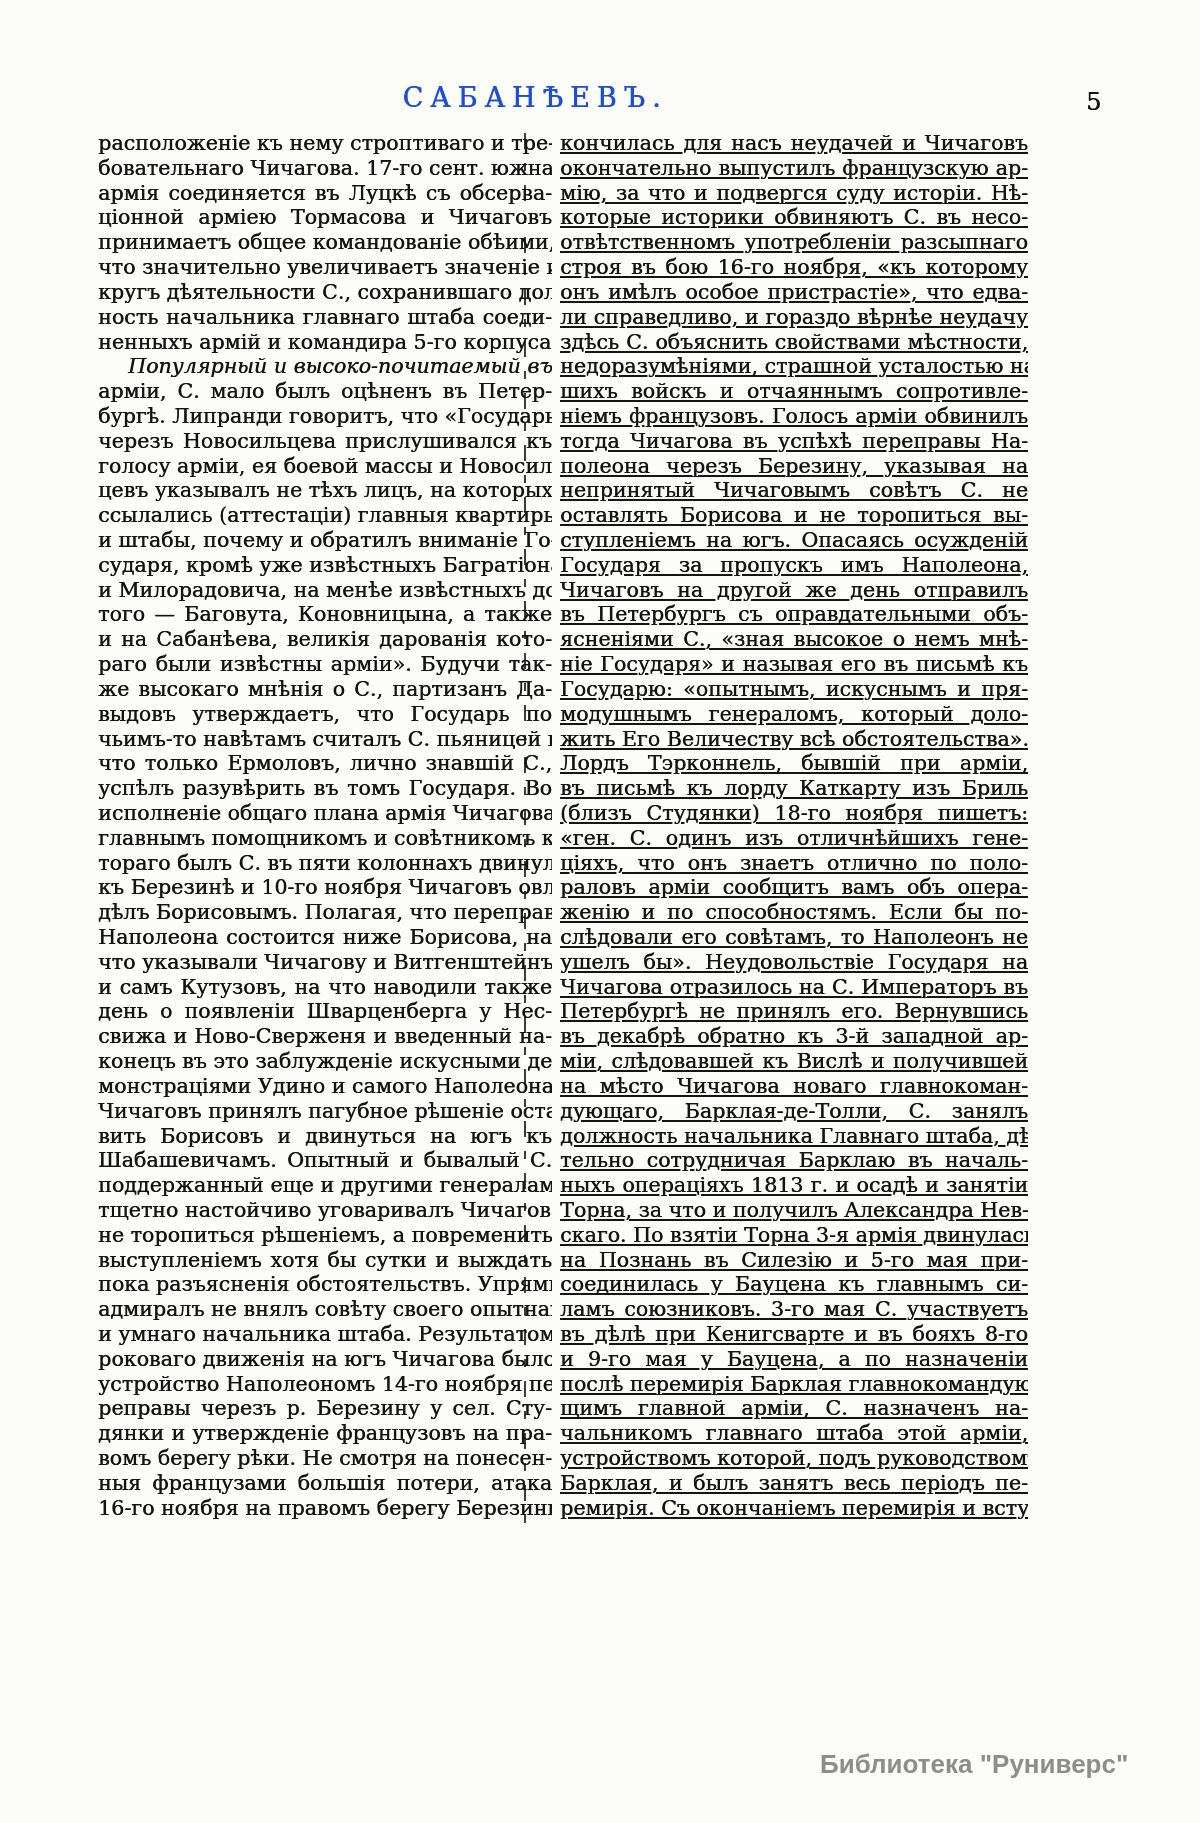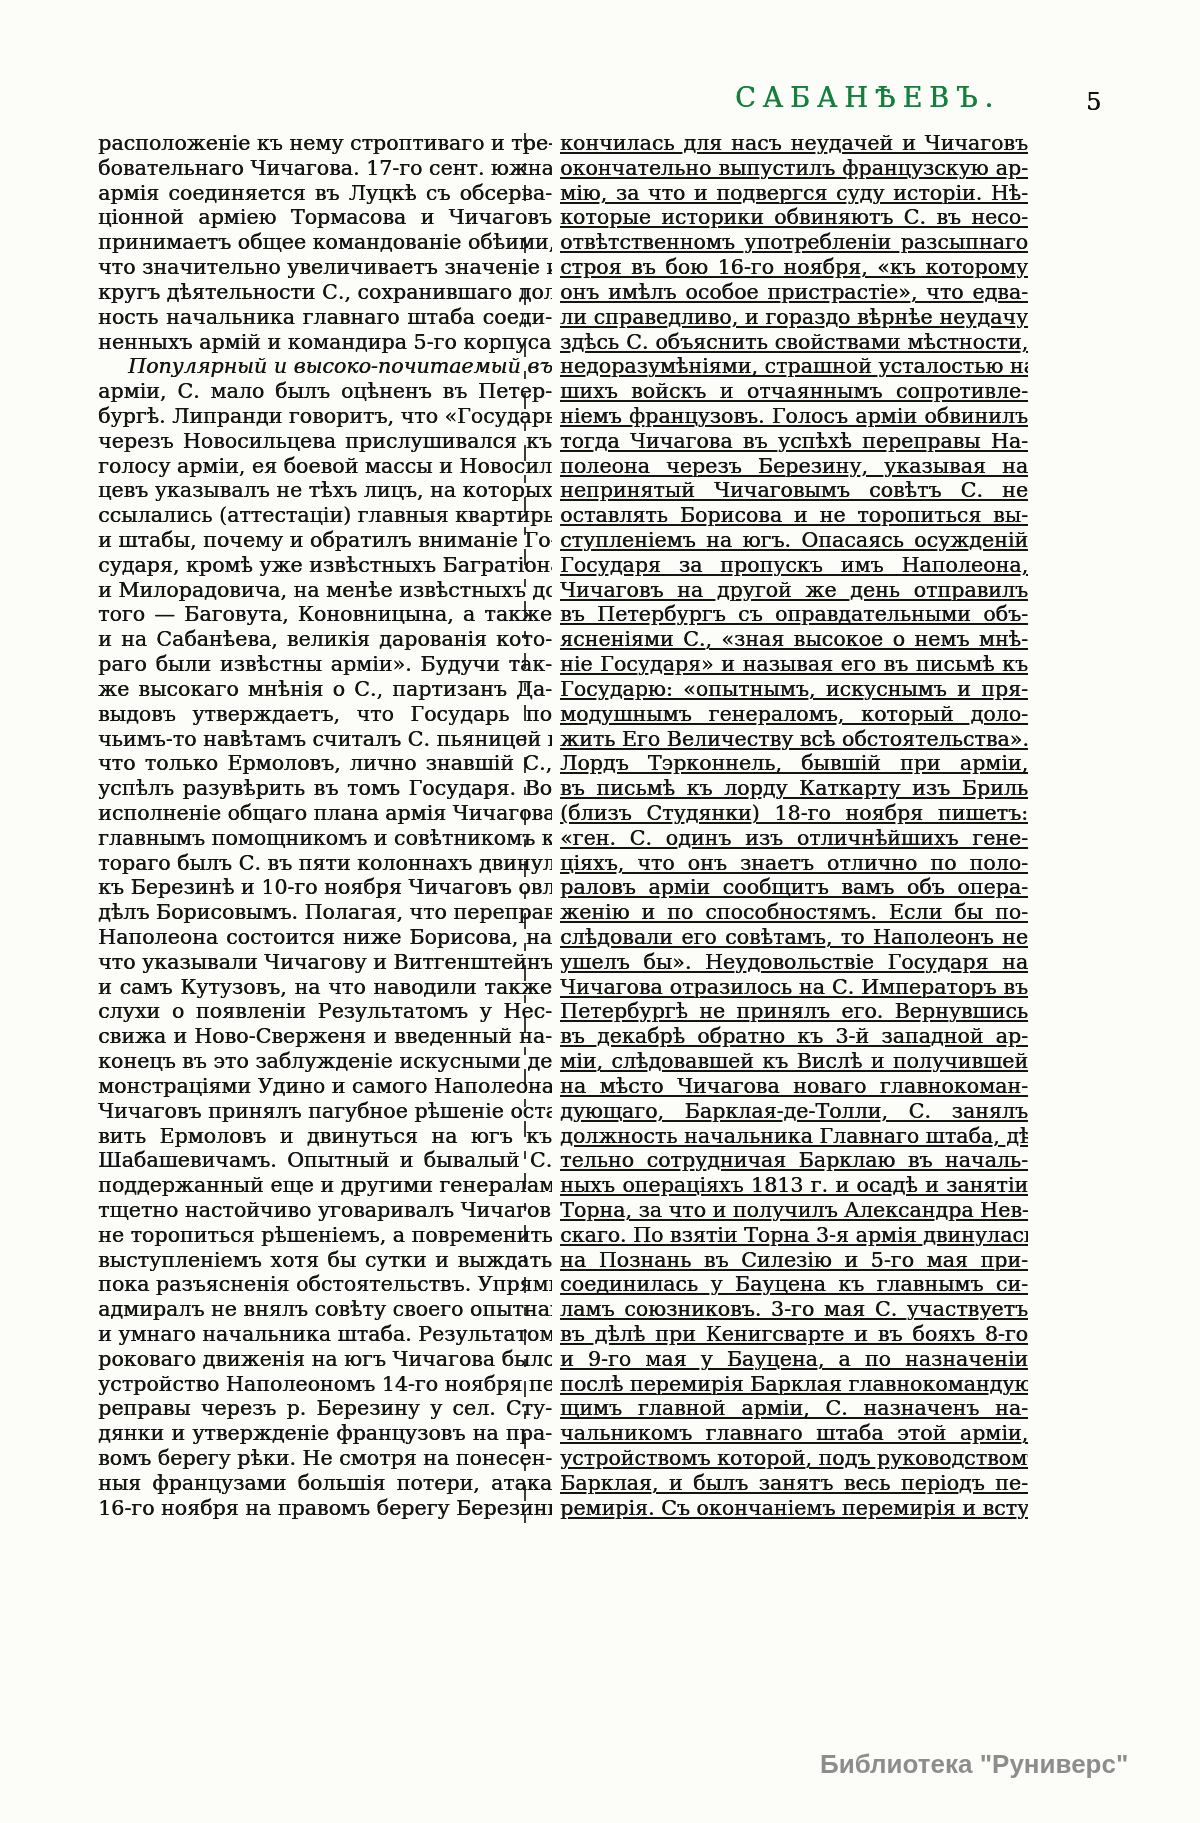--- a/index.html
+++ b/index.html
@@ -8,24 +8,24 @@
     width: 1200px;
     height: 1823px;
     background: #fcfdf8;
     font-family: "DejaVu Serif", "Liberation Serif", serif;
     color: #141414;
     overflow: hidden;
   }
   .header-title {
     position: absolute;
     left: 70px; top: 82px; width: 930px;
-    text-align: right;
+    text-align: center;
     font-size: 27px;
     letter-spacing: 7px;
-    color: #15803d;
+    color: #1d4ed8;
     text-shadow: 0.5px 0 0 currentColor;
     white-space: nowrap;
   }
   .page-num {
     position: absolute;
     left: 1086px; top: 88px;
     font-size: 24px;
     color: #111;
     text-shadow: 0.4px 0 0 currentColor;
   }
@@ -105,26 +105,26 @@
       <div class="line">что только Ермоловъ, лично знавшій С.,</div>
       <div class="line">успѣлъ разувѣрить въ томъ Государя. Во</div>
       <div class="line">исполненіе общаго плана армія Чичагова,</div>
       <div class="line">главнымъ помощникомъ и совѣтникомъ ко-</div>
       <div class="line">тораго былъ С. въ пяти колоннахъ двинулась</div>
       <div class="line">къ Березинѣ и 10-го ноября Чичаговъ овла-</div>
       <div class="line">дѣлъ Борисовымъ. Полагая, что переправа</div>
       <div class="line">Наполеона состоится ниже Борисова, на</div>
       <div class="line">что указывали Чичагову и Витгенштейнъ</div>
       <div class="line">и самъ Кутузовъ, на что наводили также</div>
-      <div class="line">слухи о появленіи Результатомъ у Нес-</div>
+      <div class="line">день о появленіи Шварценберга у Нес-</div>
       <div class="line">свижа и Ново-Сверженя и введенный на-</div>
       <div class="line">конецъ въ это заблужденіе искусными де-</div>
       <div class="line">монстраціями Удино и самого Наполеона,</div>
       <div class="line">Чичаговъ принялъ пагубное рѣшеніе оста-</div>
-      <div class="line">вить Ермоловъ и двинуться на югъ къ</div>
+      <div class="line">вить Борисовъ и двинуться на югъ къ</div>
       <div class="line">Шабашевичамъ. Опытный и бывалый С.</div>
       <div class="line">поддержанный еще и другими генералами,</div>
       <div class="line">тщетно настойчиво уговаривалъ Чичагова</div>
       <div class="line">не торопиться рѣшеніемъ, а повременить</div>
       <div class="line">выступленіемъ хотя бы сутки и выждать</div>
       <div class="line">пока разъясненія обстоятельствъ. Упрямый</div>
       <div class="line">адмиралъ не внялъ совѣту своего опытнаго</div>
       <div class="line">и умнаго начальника штаба. Результатомъ</div>
       <div class="line">роковаго движенія на югъ Чичагова было</div>
       <div class="line">устройство Наполеономъ 14-го ноября пе-</div>

